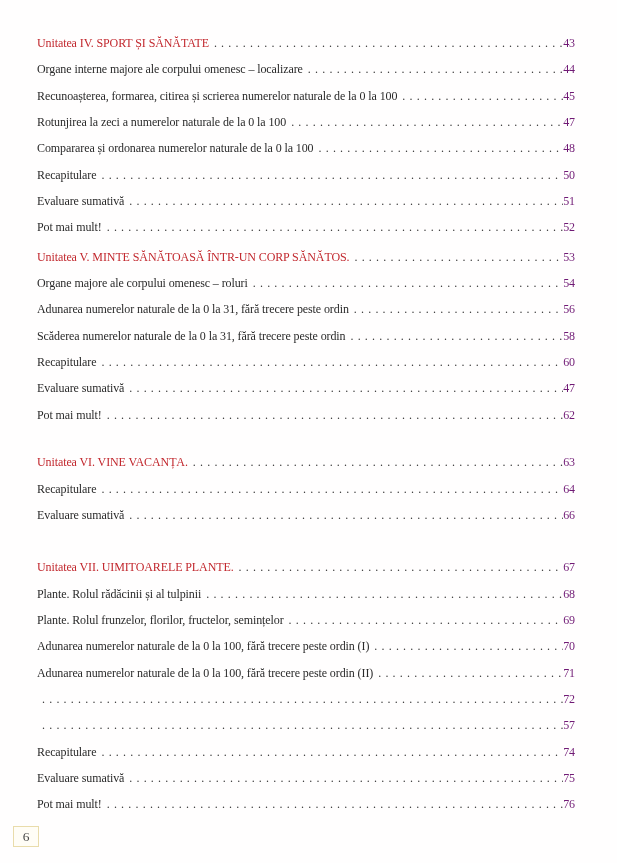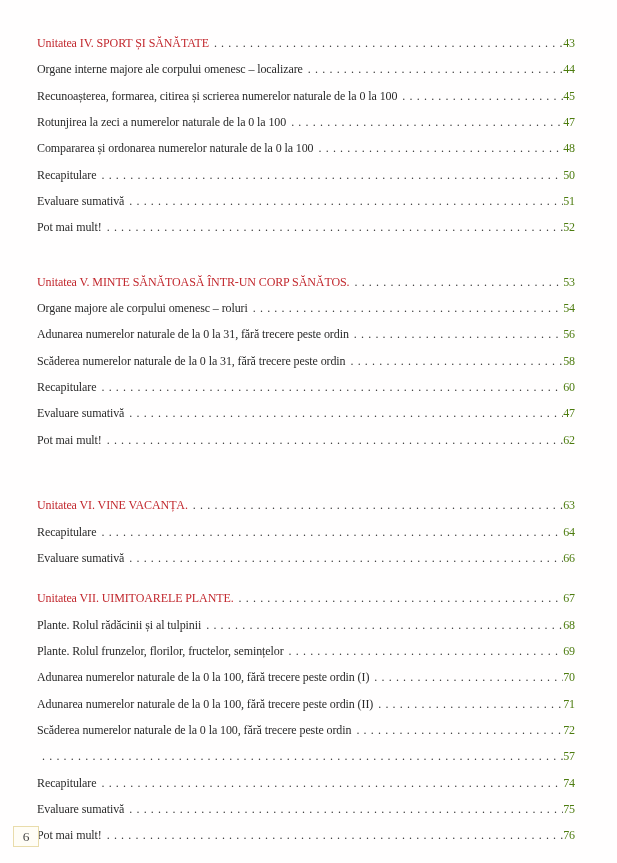--- a/index.html
+++ b/index.html
@@ -14,42 +14,42 @@
     color: #2a2a2a;
   }
   .page { position: absolute; inset: 0; background: #fffefe; }
   .toc {
     position: absolute;
     left: 37px;
     right: 42px;
     top: 36px;
   }
   .section { margin: 0; }
-  .section.gap-a { margin-top: 28px; }
-  .section.gap-b { margin-top: 39px; }
-  .section.gap-c { margin-top: 14px; }
+  .section.gap-a { margin-top: 3px; }
+  .section.gap-b { margin-top: 21px; }
+  .section.gap-c { margin-top: 26px; }
   .row {
     display: flex;
     align-items: baseline;
     height: 26.35px;
     font-size: 12px;
     letter-spacing: -0.1px;
     white-space: nowrap;
   }
   .row .title { flex: 0 0 auto; white-space: nowrap; }
   .row .dots {
     flex: 1 1 auto;
     overflow: hidden;
     white-space: nowrap;
     color: #3d3d3d;
     padding-left: 5px;
     padding-right: 3px;
     letter-spacing: 0.6px;
   }
-  .row .pagenum { flex: 0 0 auto; white-space: nowrap; color: #4d7c0f; }
+  .row .pagenum { flex: 0 0 auto; white-space: nowrap; color: #701a75; }
   .row.heading .title { color: var(--accent, #c2282e); }
   .page-num-box {
     position: absolute;
     left: 13px;
     top: 826px;
     width: 26px;
     height: 21px;
     border: 1px solid #e9dcab;
     background: #fffdf6;
     display: flex;
@@ -184,21 +184,20 @@
         <span class="title">Adunarea numerelor naturale de la 0 la 100, fără trecere peste ordin (I)</span>
         <span class="dots">. . . . . . . . . . . . . . . . . . . . . . . . . . . . . . . . . . . . . . . . . . . . . . . . . . . . . . . . . . . . . . . . . . . . . . . . . . . . . . . . . . . . . . . . . . </span>
         <span class="pagenum">70</span>
       </div>
       <div class="row">
         <span class="title">Adunarea numerelor naturale de la 0 la 100, fără trecere peste ordin (II)</span>
         <span class="dots">. . . . . . . . . . . . . . . . . . . . . . . . . . . . . . . . . . . . . . . . . . . . . . . . . . . . . . . . . . . . . . . . . . . . . . . . . . . . . . . . . . . . . . . . . . </span>
         <span class="pagenum">71</span>
       </div>
       <div class="row">
-        <span class="title">Scăderea numerelor naturale de la 0 la 100, fără trecere peste ordin</span>
         <span class="dots">. . . . . . . . . . . . . . . . . . . . . . . . . . . . . . . . . . . . . . . . . . . . . . . . . . . . . . . . . . . . . . . . . . . . . . . . . . . . . . . . . . . . . . . . . . </span>
         <span class="pagenum">72</span>
       </div>
       <div class="row">
         <span class="dots">. . . . . . . . . . . . . . . . . . . . . . . . . . . . . . . . . . . . . . . . . . . . . . . . . . . . . . . . . . . . . . . . . . . . . . . . . . . . . . . . . . . . . . . . . . </span>
         <span class="pagenum">57</span>
       </div>
       <div class="row">
         <span class="title">Recapitulare</span>
         <span class="dots">. . . . . . . . . . . . . . . . . . . . . . . . . . . . . . . . . . . . . . . . . . . . . . . . . . . . . . . . . . . . . . . . . . . . . . . . . . . . . . . . . . . . . . . . . . </span>

